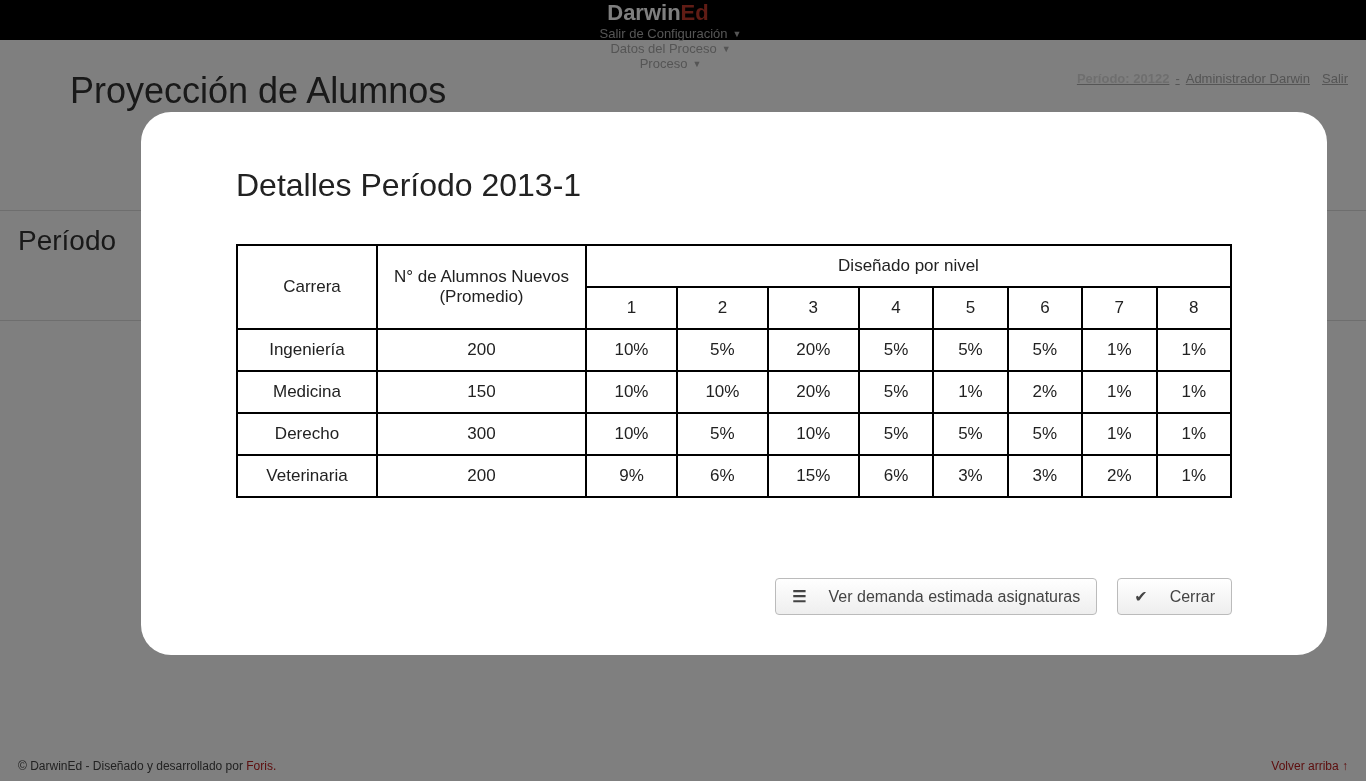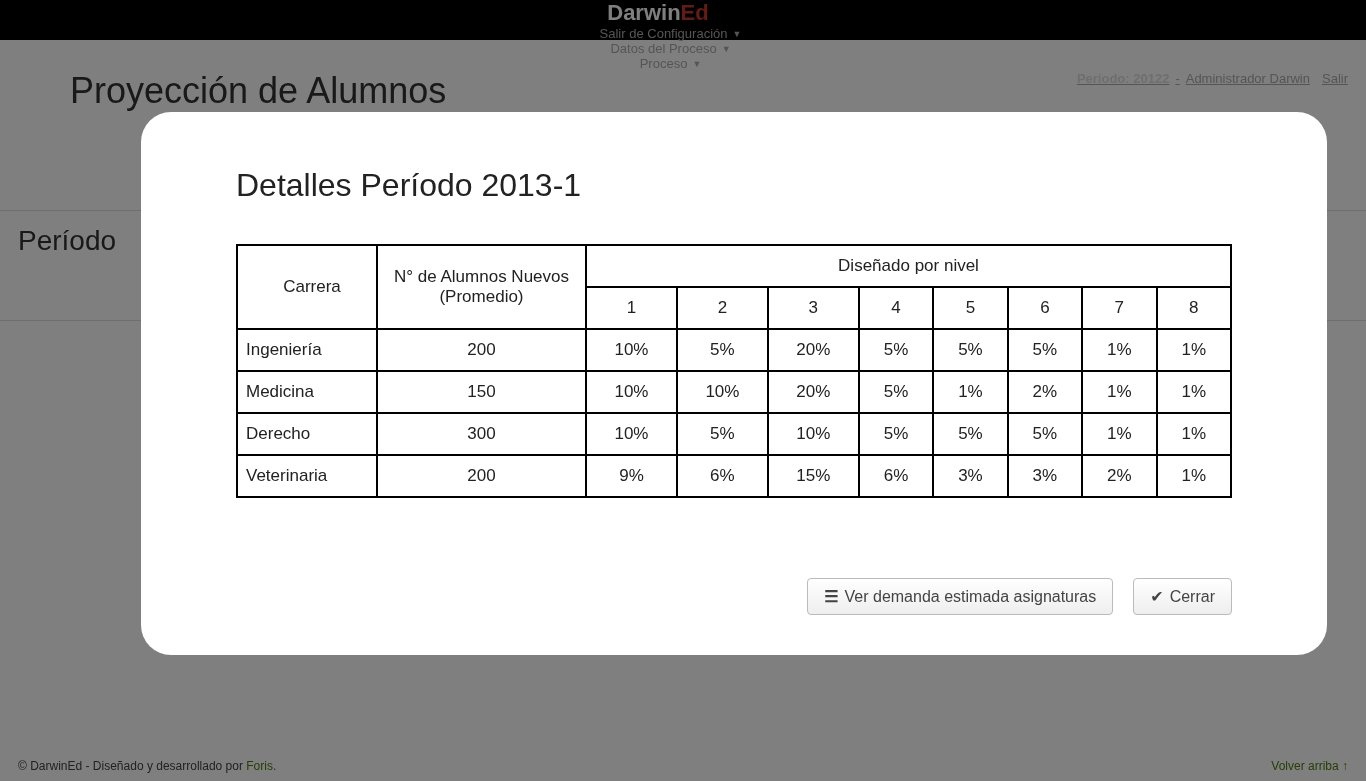--- a/index.html
+++ b/index.html
@@ -94,51 +94,51 @@
       width: 100%;
       font-size: 17px;
       color: #222;
     }
     table.data th, table.data td {
       border: 2px solid #000;
       padding: 10px 8px;
       text-align: center;
       font-weight: normal;
     }
-    table.data td.left { text-align: left; }
+    table.data td.left { text-align: center; }
     table.data th { font-weight: normal; }
     .modal-footer {
       margin-top: 80px;
       display: flex;
       justify-content: flex-end;
       gap: 20px;
     }
     .btn {
       background: linear-gradient(#fff, #eee);
       border: 1px solid #bbb;
       border-radius: 4px;
       padding: 8px 16px;
       font-size: 16px;
       color: #444;
       cursor: pointer;
       display: flex;
       align-items: center;
-      gap: 6px;
+      gap: 22px;
     }
     .footer {
       position: absolute;
       bottom: 0; left: 0; right: 0;
       padding: 8px 18px;
       font-size: 12px;
       color: #444;
       display: flex;
       justify-content: space-between;
       background: rgba(255,255,255,0);
     }
-    .footer a { color: #4d7c0f; text-decoration: none; }
+    .footer a { color: #b91c1c; text-decoration: none; }
     .icon-list::before { content: "\2630"; font-weight: bold; }
     .icon-check::before { content: "\2714"; }
   </style>
 </head>
 <body>
 
 <div class="navbar">
   <div class="navbar-brand">
     <span>Darwin</span><span class="ed">Ed</span>
   </div>

